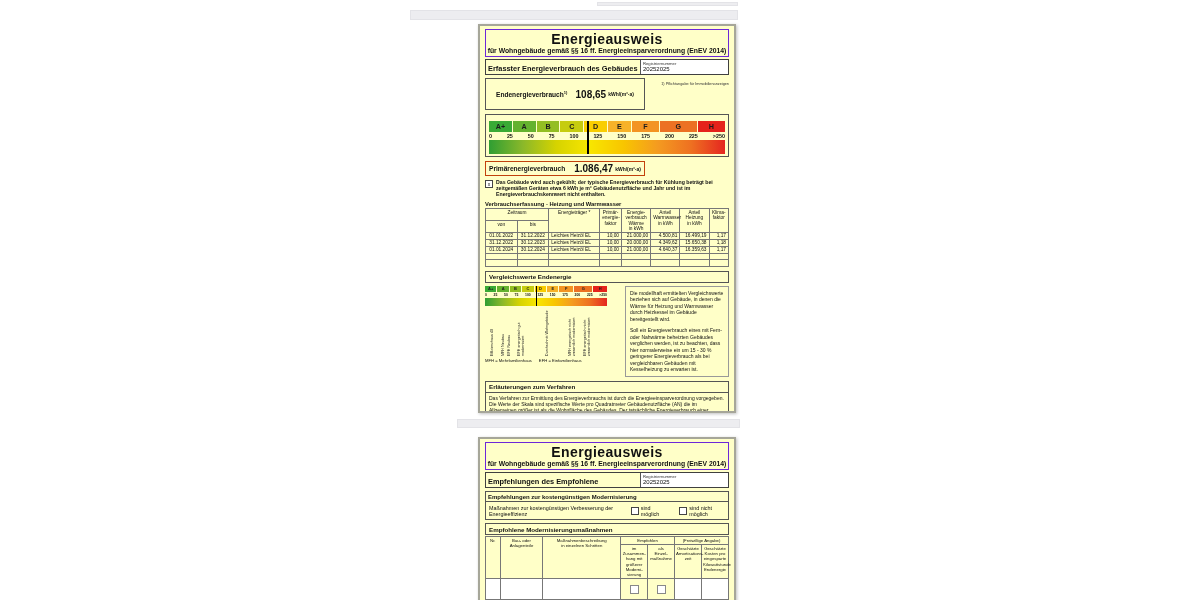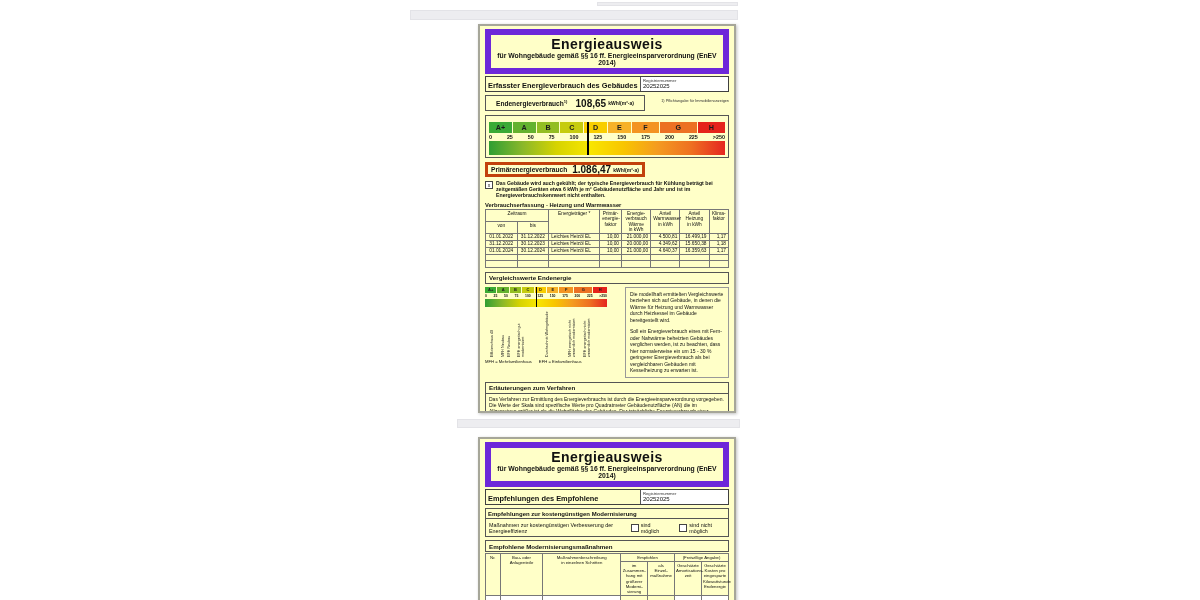--- a/index.html
+++ b/index.html
@@ -4,47 +4,47 @@
 <style>
   html,body{margin:0;padding:0;}
   body{font-family:"Liberation Sans","DejaVu Sans",sans-serif;background:#ffffff;}
   #stage{position:relative;width:1200px;height:600px;background:#ffffff;overflow:hidden;}
   .band{position:absolute;background:#ededf0;border:1px solid #e3e3e7;box-sizing:border-box;}
   .page{position:absolute;left:478px;width:258px;background:#ffffc8;border:2px solid #a6a699;
         box-shadow:1px 1px 3px rgba(0,0,0,.25);box-sizing:border-box;padding:3px 5px;overflow:hidden;color:#111;}
   #page3{top:24px;height:389px;}
   #page4{top:437px;height:210px;}
 
-  .title-box{border:6px solid #6d28d9;text-align:center;padding:1px 0 2px;}
+  .title-box{border:1px solid #6d28d9;text-align:center;padding:1px 0 2px;}
   .doc-title{font-size:14px;font-weight:bold;letter-spacing:.4px;}
   .doc-sub{font-size:6.8px;font-weight:bold;}
 
   .sec-row{display:flex;border:1px solid #404040;margin-top:2px;height:16px;box-sizing:border-box;}
   .sec-title{flex:1;font-size:7.4px;font-weight:bold;padding:4px 2px 0 2px;}
   .reg-box{width:88px;background:#fff;border-left:1px solid #555;padding:1px 2px;box-sizing:border-box;}
   .reg-label{font-size:4.2px;color:#333;}
   .reg-value{font-size:6px;}
 
   .ee-row{display:flex;align-items:flex-start;margin-top:3px;}
-  .ee-box{width:160px;border:1px solid #555;display:flex;align-items:center;height:16px;padding:0 10px;box-sizing:border-box;}
+  .ee-box{width:160px;border:1px solid #555;display:flex;align-items:center;height:32px;padding:0 10px;box-sizing:border-box;}
   .ee-label{font-size:6.6px;font-weight:bold;flex:1;}
   .ee-label sup{font-size:4px;}
   .ee-value{font-size:10px;font-weight:bold;}
   .ee-unit{font-size:5px;font-weight:bold;margin-left:2px;}
   .ee-note{font-size:3.8px;color:#333;margin-left:auto;padding-top:4px;}
 
   .scale-box{border:1px solid #555;margin-top:4px;padding:2px 3px;}
   .scale-inner{position:relative;}
   .letters{display:flex;gap:1px;height:11px;margin-top:4px;}
   .letter{display:flex;align-items:center;justify-content:center;font-size:7.2px;font-weight:bold;color:#1c1c1c;box-sizing:border-box;}
   .ticks{display:flex;justify-content:space-between;font-size:5.4px;font-weight:bold;height:7px;padding-top:1px;}
   .gradbar{height:14px;}
   .marker{position:absolute;top:0;bottom:0;width:2px;background:#000;}
 
-  .pe-box{width:160px;border:3px solid #c2410c;display:flex;align-items:center;height:15px;padding:0 3px;box-sizing:border-box;margin-top:4px;}
+  .pe-box{width:160px;border:1px solid #c2410c;display:flex;align-items:center;height:15px;padding:0 3px;box-sizing:border-box;margin-top:4px;}
 
   .cool{display:flex;gap:3px;margin-top:3px;align-items:flex-start;}
   .cb{width:6px;height:6px;border:1px solid #444;background:#fff;font-size:5px;line-height:6px;text-align:center;flex:none;margin-top:1px;}
   .cool-text{font-size:5.2px;font-weight:bold;line-height:1.18;}
 
   .vt-label{font-size:5.8px;font-weight:bold;margin-top:4px;}
   table.ctable{width:100%;border-collapse:collapse;margin-top:1px;table-layout:fixed;}
   .ctable th,.ctable td{border:1px solid #777;font-size:4.8px;padding:0.5px 2px;box-sizing:border-box;}
   .ctable th{font-weight:normal;text-align:center;vertical-align:top;white-space:pre-line;line-height:1.15;}
   .ctable td{height:6.5px;line-height:1;}

